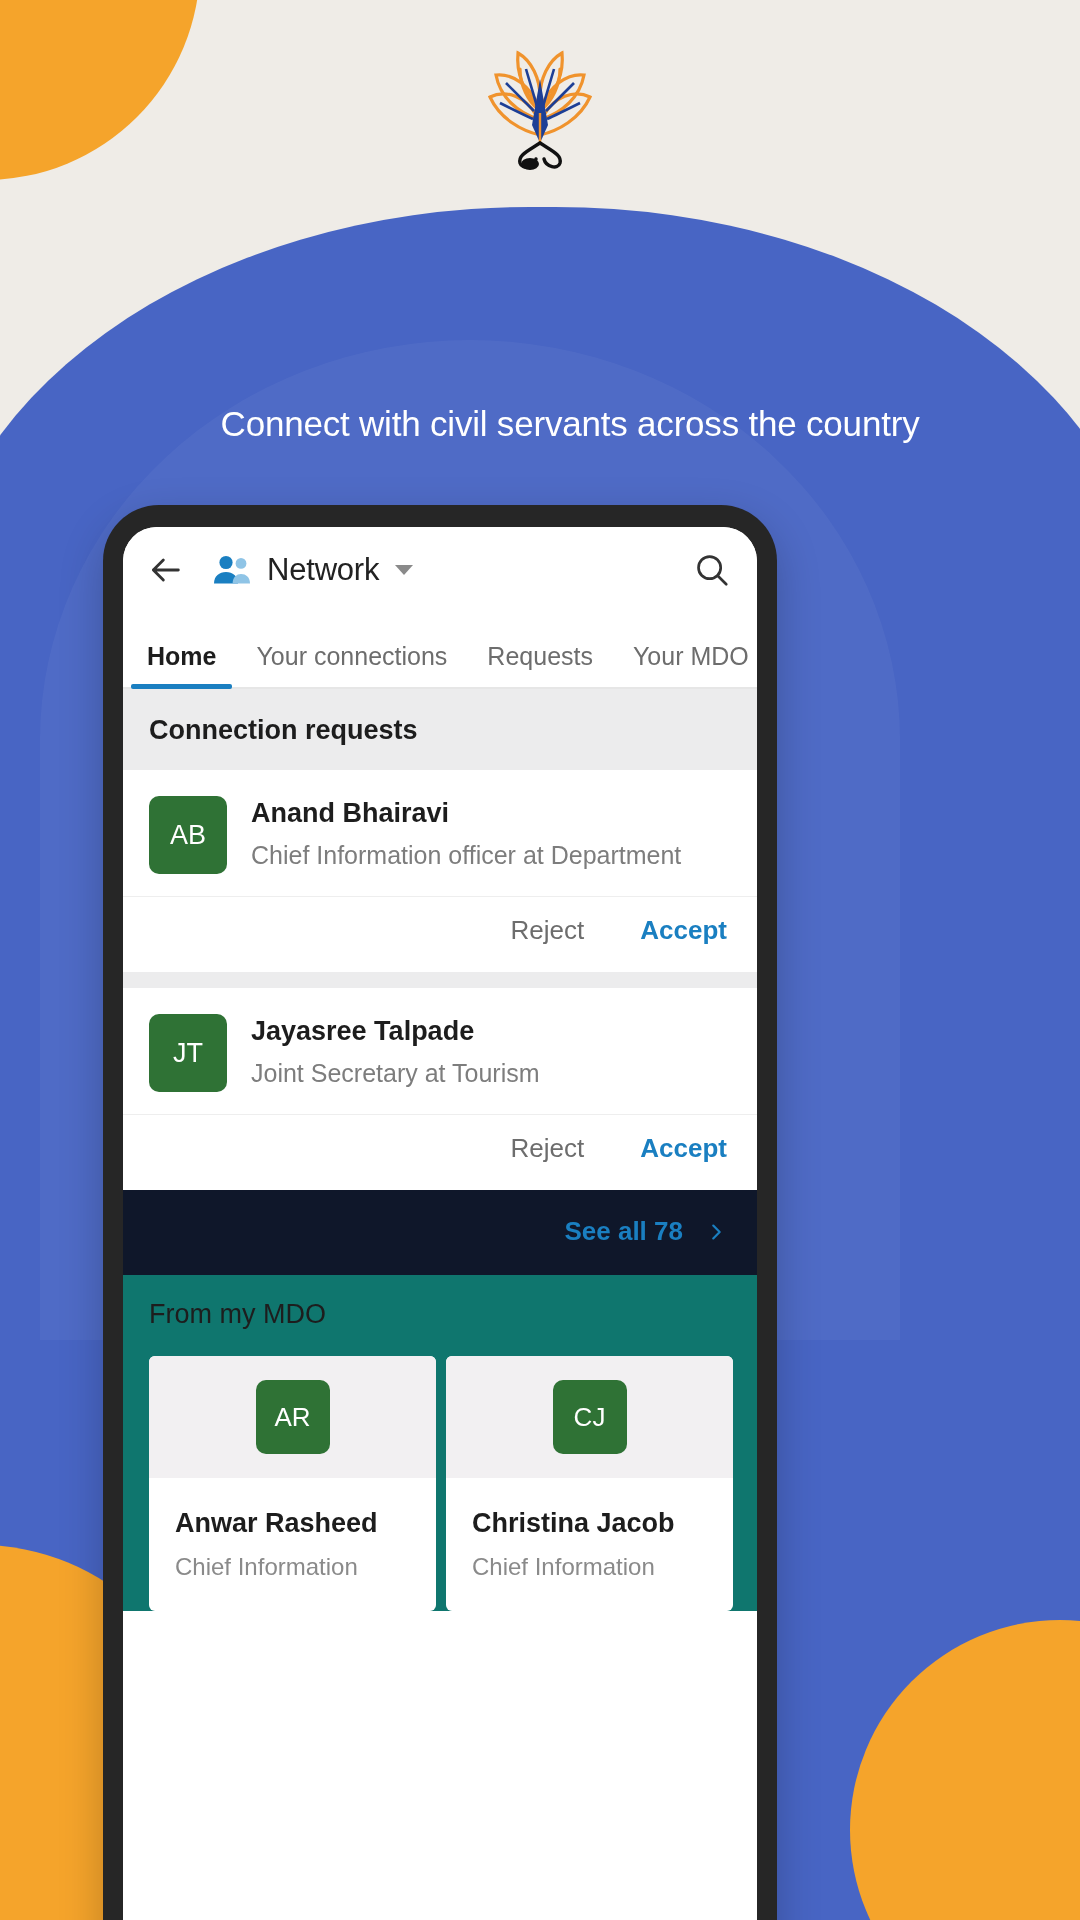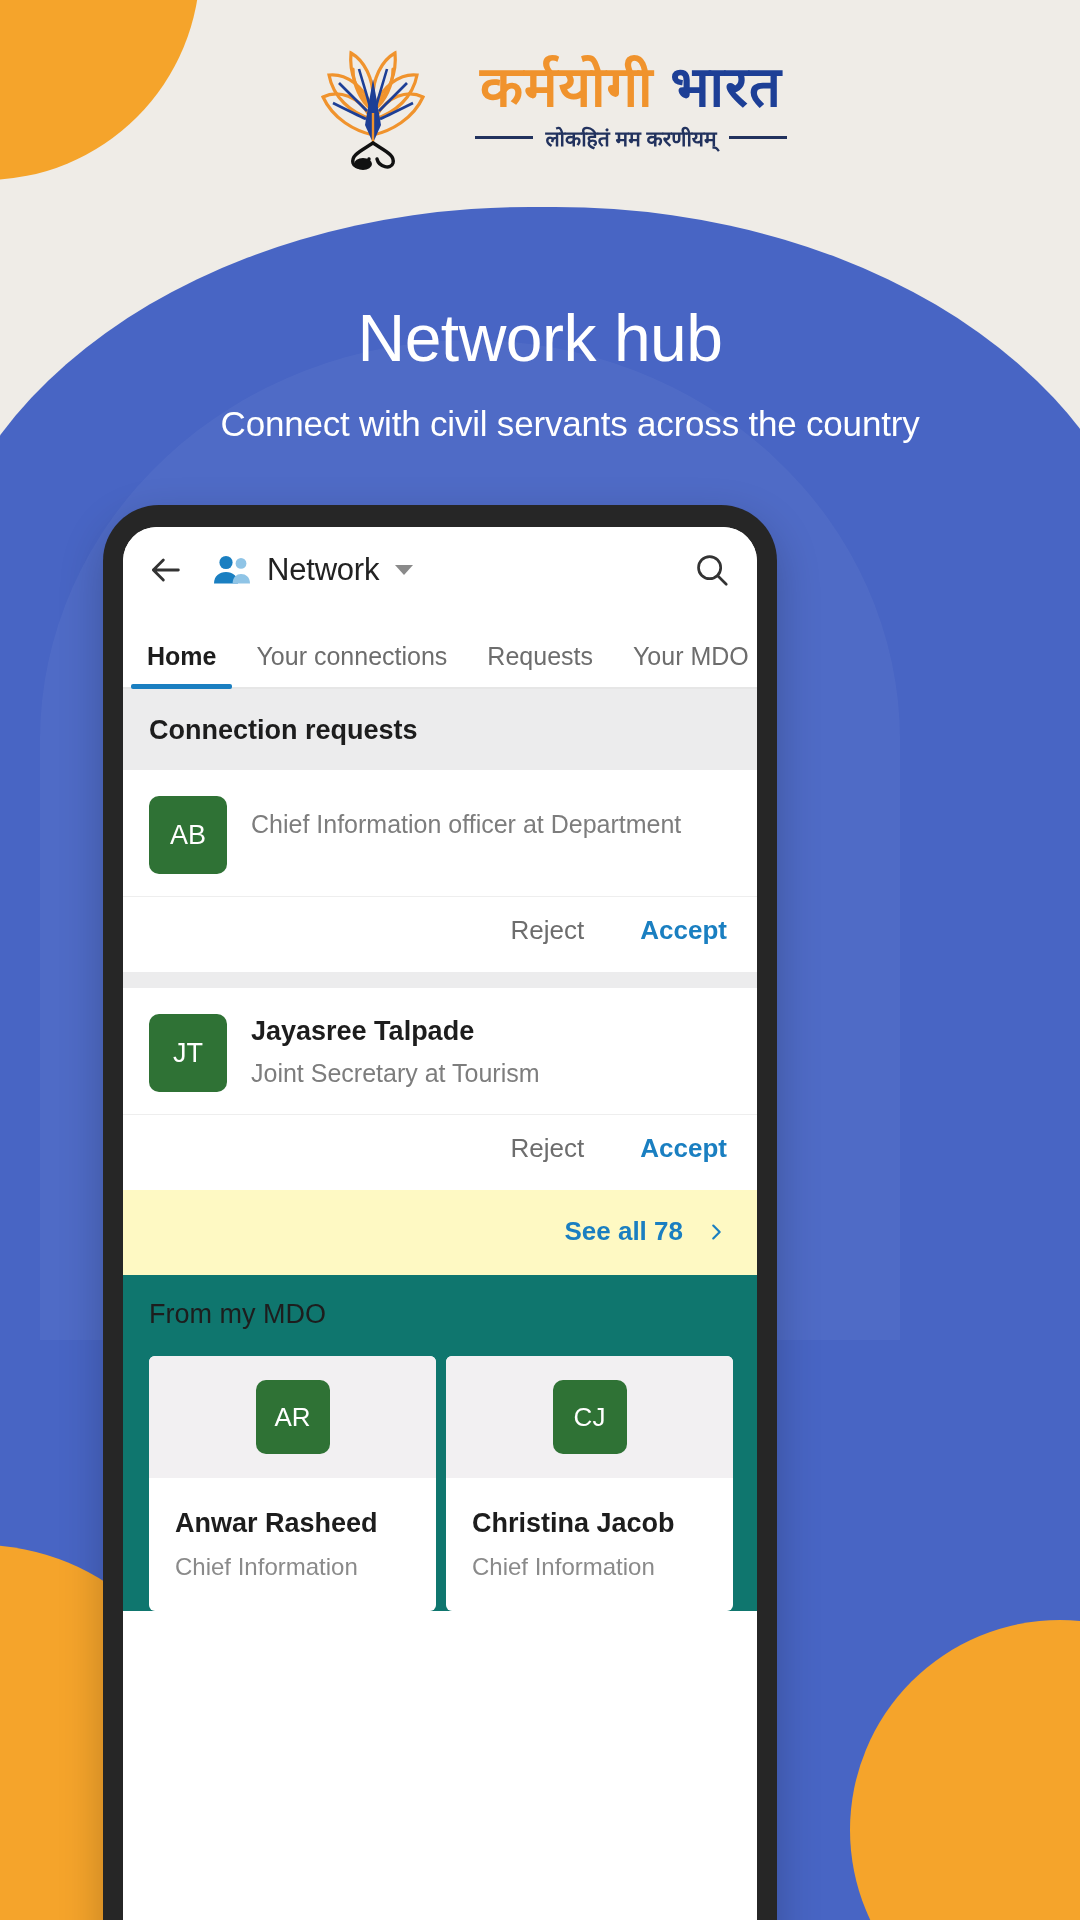--- a/index.html
+++ b/index.html
@@ -152,21 +152,21 @@
     display: flex; align-items: center; justify-content: flex-end;
     gap: 56px; padding: 18px 30px 26px 30px;
     border-top: 1px solid #eeeeee;
   }
   .btn-reject { font-size: 26px; color: #6d6d6d; }
   .btn-accept { font-size: 26px; color: #1a7fc1; font-weight: 700; }
   .card-gap { height: 16px; background: #ececed; }
 
   
   .see-all-row {
-    background: #fef9c3; padding: 26px 30px 28px 26px;
+    background: #0f172a; padding: 26px 30px 28px 26px;
     display: flex; align-items: center; justify-content: flex-end; gap: 22px;
   }
   .see-all-text { font-size: 26px; color: #1a7fc1; font-weight: 700; }
   .chev-right { width: 22px; height: 22px; }
 
   
   .mdo-wrap { background: #0f766e; padding: 0 24px 0 26px; }
   .mdo-head { font-size: 27px; font-weight: 400; color: #1d1d1d; padding: 24px 0 26px 0; }
   .mdo-grid { display: flex; gap: 10px; }
   .mdo-card {
@@ -216,34 +216,22 @@
         <path d="M114 44 C104 54 94 64 86 72"></path>
         <path d="M40 64 C52 70 64 76 73 80"></path>
         <path d="M120 64 C108 70 96 76 87 80"></path>
       </g>
       <path d="M80 40 L88 86 L80 104 L72 86 Z" fill="#1d3f96"></path>
       <path d="M80 74 L80 104" stroke="#f0932d" stroke-width="2.4"></path>
       <path d="M80 104 C68 112 58 116 60 124 C62 131 74 128 76 120" fill="none" stroke="#111111" stroke-width="3.4" stroke-linecap="round"></path>
       <path d="M80 104 C92 112 102 116 100 124 C98 131 86 128 84 120" fill="none" stroke="#111111" stroke-width="3.4" stroke-linecap="round"></path>
       <ellipse cx="70" cy="125" rx="9" ry="6" fill="#111111"></ellipse>
     </svg>
-    <div class="logo-text">
-      <div class="logo-title">
-        <span>कर्मयोगी</span>
-        <span class="bharat">भारत</span>
-      </div>
-      <div class="logo-sub-row">
-        <span class="logo-rule"></span>
-        <span class="logo-sub">लोकहितं मम करणीयम्</span>
-        <span class="logo-rule"></span>
-      </div>
-    </div>
   </div>
 
-  <div class="hero-title">Network hub</div>
   <div class="hero-sub">Connect with civil servants across the country</div>
 
   <div class="phone">
     <div class="screen">
 
       <div class="appbar">
         <svg class="back-arrow" viewBox="0 0 24 24">
           <path d="M20 12 H5 M11 6 L5 12 L11 18" fill="none" stroke="#333" stroke-width="1.7" stroke-linecap="round" stroke-linejoin="round"></path>
         </svg>
         <svg class="people-icon" viewBox="0 0 28 24">
@@ -267,20 +255,21 @@
         <div class="tab">Requests</div>
         <div class="tab">Your MDO</div>
       </div>
 
       <div class="section-head">Connection requests</div>
 
       <div class="req-card">
         <div class="req-top">
           <div class="avatar">AB</div>
           <div class="req-info">
+            <div class="req-name">Anand Bhairavi</div>
             <div class="req-role">Chief Information officer at Department</div>
           </div>
         </div>
         <div class="req-actions">
           <span class="btn-reject">Reject</span>
           <span class="btn-accept">Accept</span>
         </div>
       </div>
 
       <div class="card-gap"></div>

